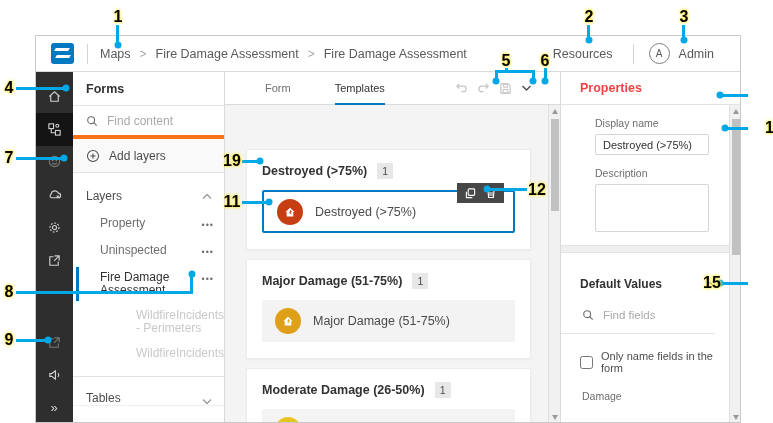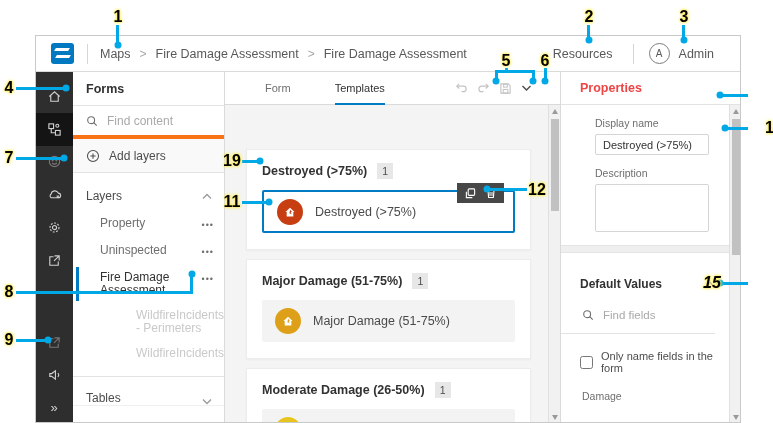--- a/index.html
+++ b/index.html
@@ -476,17 +476,17 @@
   <div class="co-dot" style="left:487px; top:189px;"></div>
 
   <span class="co-num" style="left:758px; top:95px;margin-left:32px;">13</span>
   <div class="co-line" style="left:720px; top:93.5px; width:28px; height:3px;"></div>
   <div class="co-dot" style="left:720px; top:95px;"></div>
 
   <span class="co-num" style="left:758px; top:128px;margin-left:16px;">14</span>
   <div class="co-line" style="left:725px; top:126.5px; width:23px; height:3px;"></div>
   <div class="co-dot" style="left:725px; top:128px;"></div>
 
-  <span class="co-num" style="left:712px; top:283px;font-style:italic;">15</span>
+  <span class="co-num" style="left:712px; top:283px;">15</span>
   <div class="co-line" style="left:720px; top:281.5px; width:28px; height:3px;"></div>
   <div class="co-dot" style="left:720px; top:283px;"></div>
 
 </div>
 
 </body></html>

